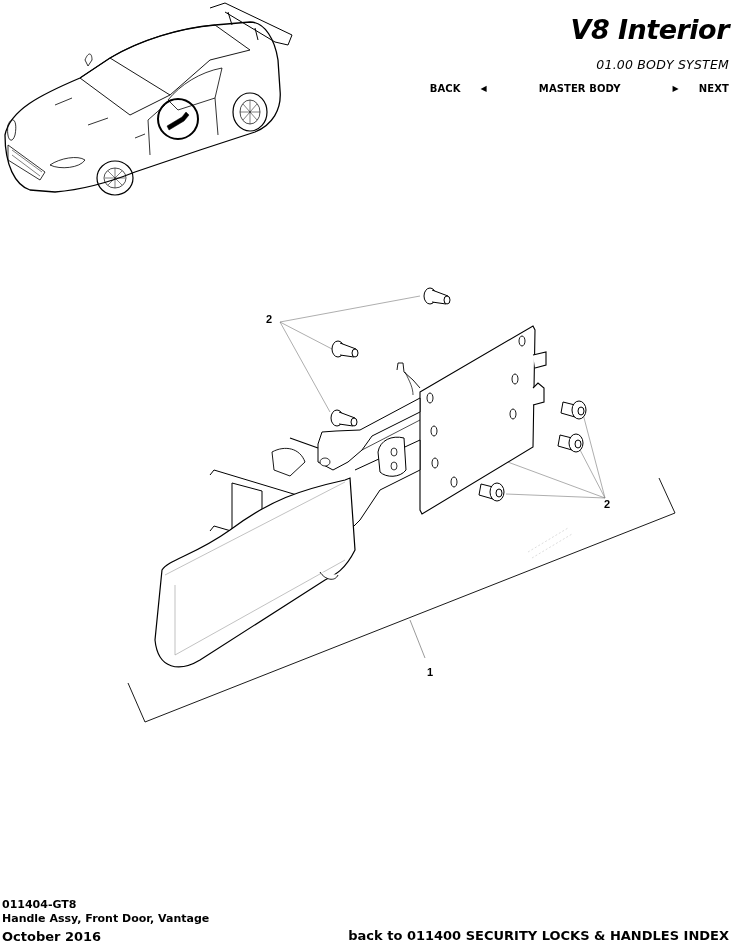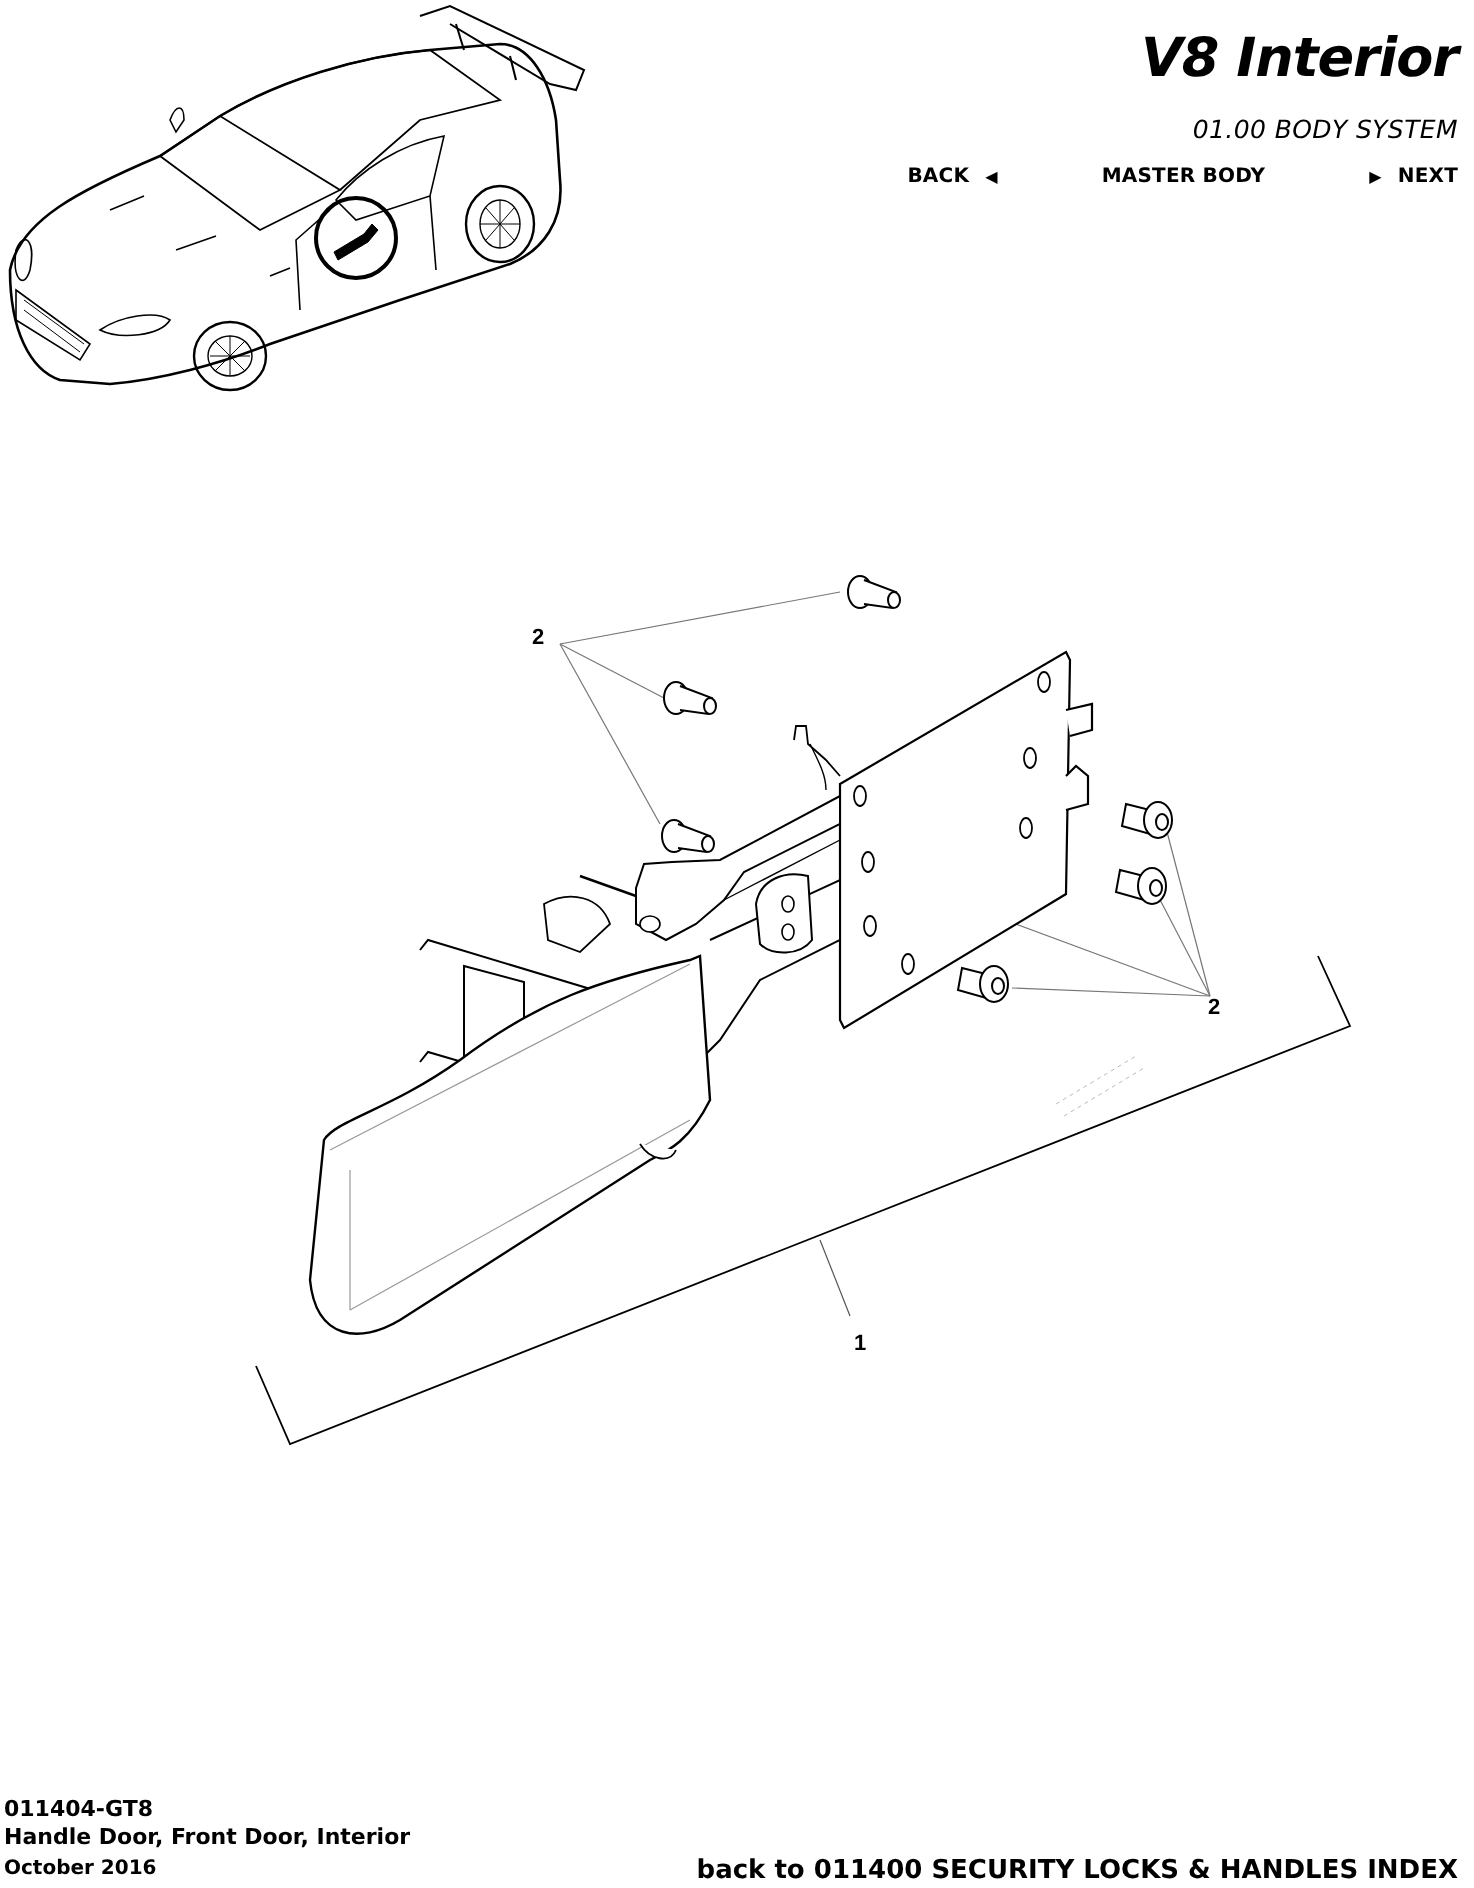--- a/index.html
+++ b/index.html
@@ -4,30 +4,30 @@
   <style>
     html, body { margin: 0; padding: 0; background: #ffffff; }
     body { width: 737px; height: 944px; position: relative; overflow: hidden;
            font-family: "DejaVu Sans", sans-serif; color: #000; }
     .brand { position: absolute; right: 8px; top: 14px; font-family: "DejaVu Sans", sans-serif;
              font-style: italic; font-weight: bold; font-size: 27px; letter-spacing: -0.5px; }
     .system { position: absolute; right: 8px; top: 57px; font-family: "DejaVu Sans", sans-serif;
               font-size: 12.5px; letter-spacing: 0.2px; font-style: italic; }
     .nav { position: absolute; right: 8px; top: 83px; font-size: 10px; font-weight: bold;
            display: flex; gap: 12px; align-items: center; letter-spacing: 0.1px; }
-    .nav a { color: #000; text-decoration: none; cursor: pointer; display: flex; align-items: center; gap: 8px; padding-left: 40px; }
+    .nav a { color: #000; text-decoration: none; cursor: pointer; display: flex; align-items: center; gap: 20px; padding-left: 40px; }
     .tri { font-size: 8px; }
     .car { position: absolute; left: 0; top: 0; width: 300px; height: 200px; }
     .diagram { position: absolute; left: 0; top: 200px; width: 737px; height: 560px; }
     .callout { position: absolute; font-weight: bold; font-size: 11px; font-family: "Liberation Sans", sans-serif; }
     .footer-code { position: absolute; left: 2px; top: 898px; font-size: 11px; font-weight: bold;
                    font-family: "DejaVu Sans", sans-serif; }
     .footer-title { position: absolute; left: 2px; top: 912px; font-size: 11px; font-weight: bold;
                     font-family: "DejaVu Sans", sans-serif; }
-    .footer-date { position: absolute; left: 2px; top: 929px; font-size: 10px; font-weight: bold;
+    .footer-date { position: absolute; left: 2px; top: 929px; font-size: 13px; font-weight: bold;
                    font-family: "DejaVu Sans", sans-serif; }
     .footer-link { position: absolute; right: 8px; top: 928px; font-size: 13px; font-weight: bold;
                    color: #000; text-decoration: none; cursor: pointer; font-family: "DejaVu Sans", sans-serif; }
   </style>
 </head>
 <body>
 
 <svg class="car" viewBox="0 0 300 200" fill="none" stroke="#000" stroke-width="1">
 
   <path d="M5,135 C10,110 40,95 80,78 L110,58 C140,40 180,28 215,25 L250,22 C265,22 275,40 278,60 L280,90 C282,110 272,125 255,132 L200,150 L135,172 C110,182 80,190 55,192 L30,190 C15,185 5,165 5,135 Z" stroke-width="1.3"></path>
@@ -195,15 +195,15 @@
 
   <path d="M528,552 L568,528" stroke="#bbb" stroke-width="0.5" stroke-dasharray="2,2"></path>
   <path d="M532,558 L572,534" stroke="#bbb" stroke-width="0.5" stroke-dasharray="2,2"></path>
 </svg>
 
 <div class="callout" style="left:266px; top:313px;">2</div>
 <div class="callout" style="left:604px; top:498px;">2</div>
 <div class="callout" style="left:427px; top:666px;">1</div>
 
 <div class="footer-code">011404-GT8</div>
-<div class="footer-title">Handle Door, Front Door, Interior</div>
+<div class="footer-title">Handle Assy, Front Door, Vantage</div>
 <div class="footer-date">October 2016</div>
 <a class="footer-link">back to 011400 SECURITY LOCKS &amp; HANDLES INDEX</a>
 
 </body></html>

